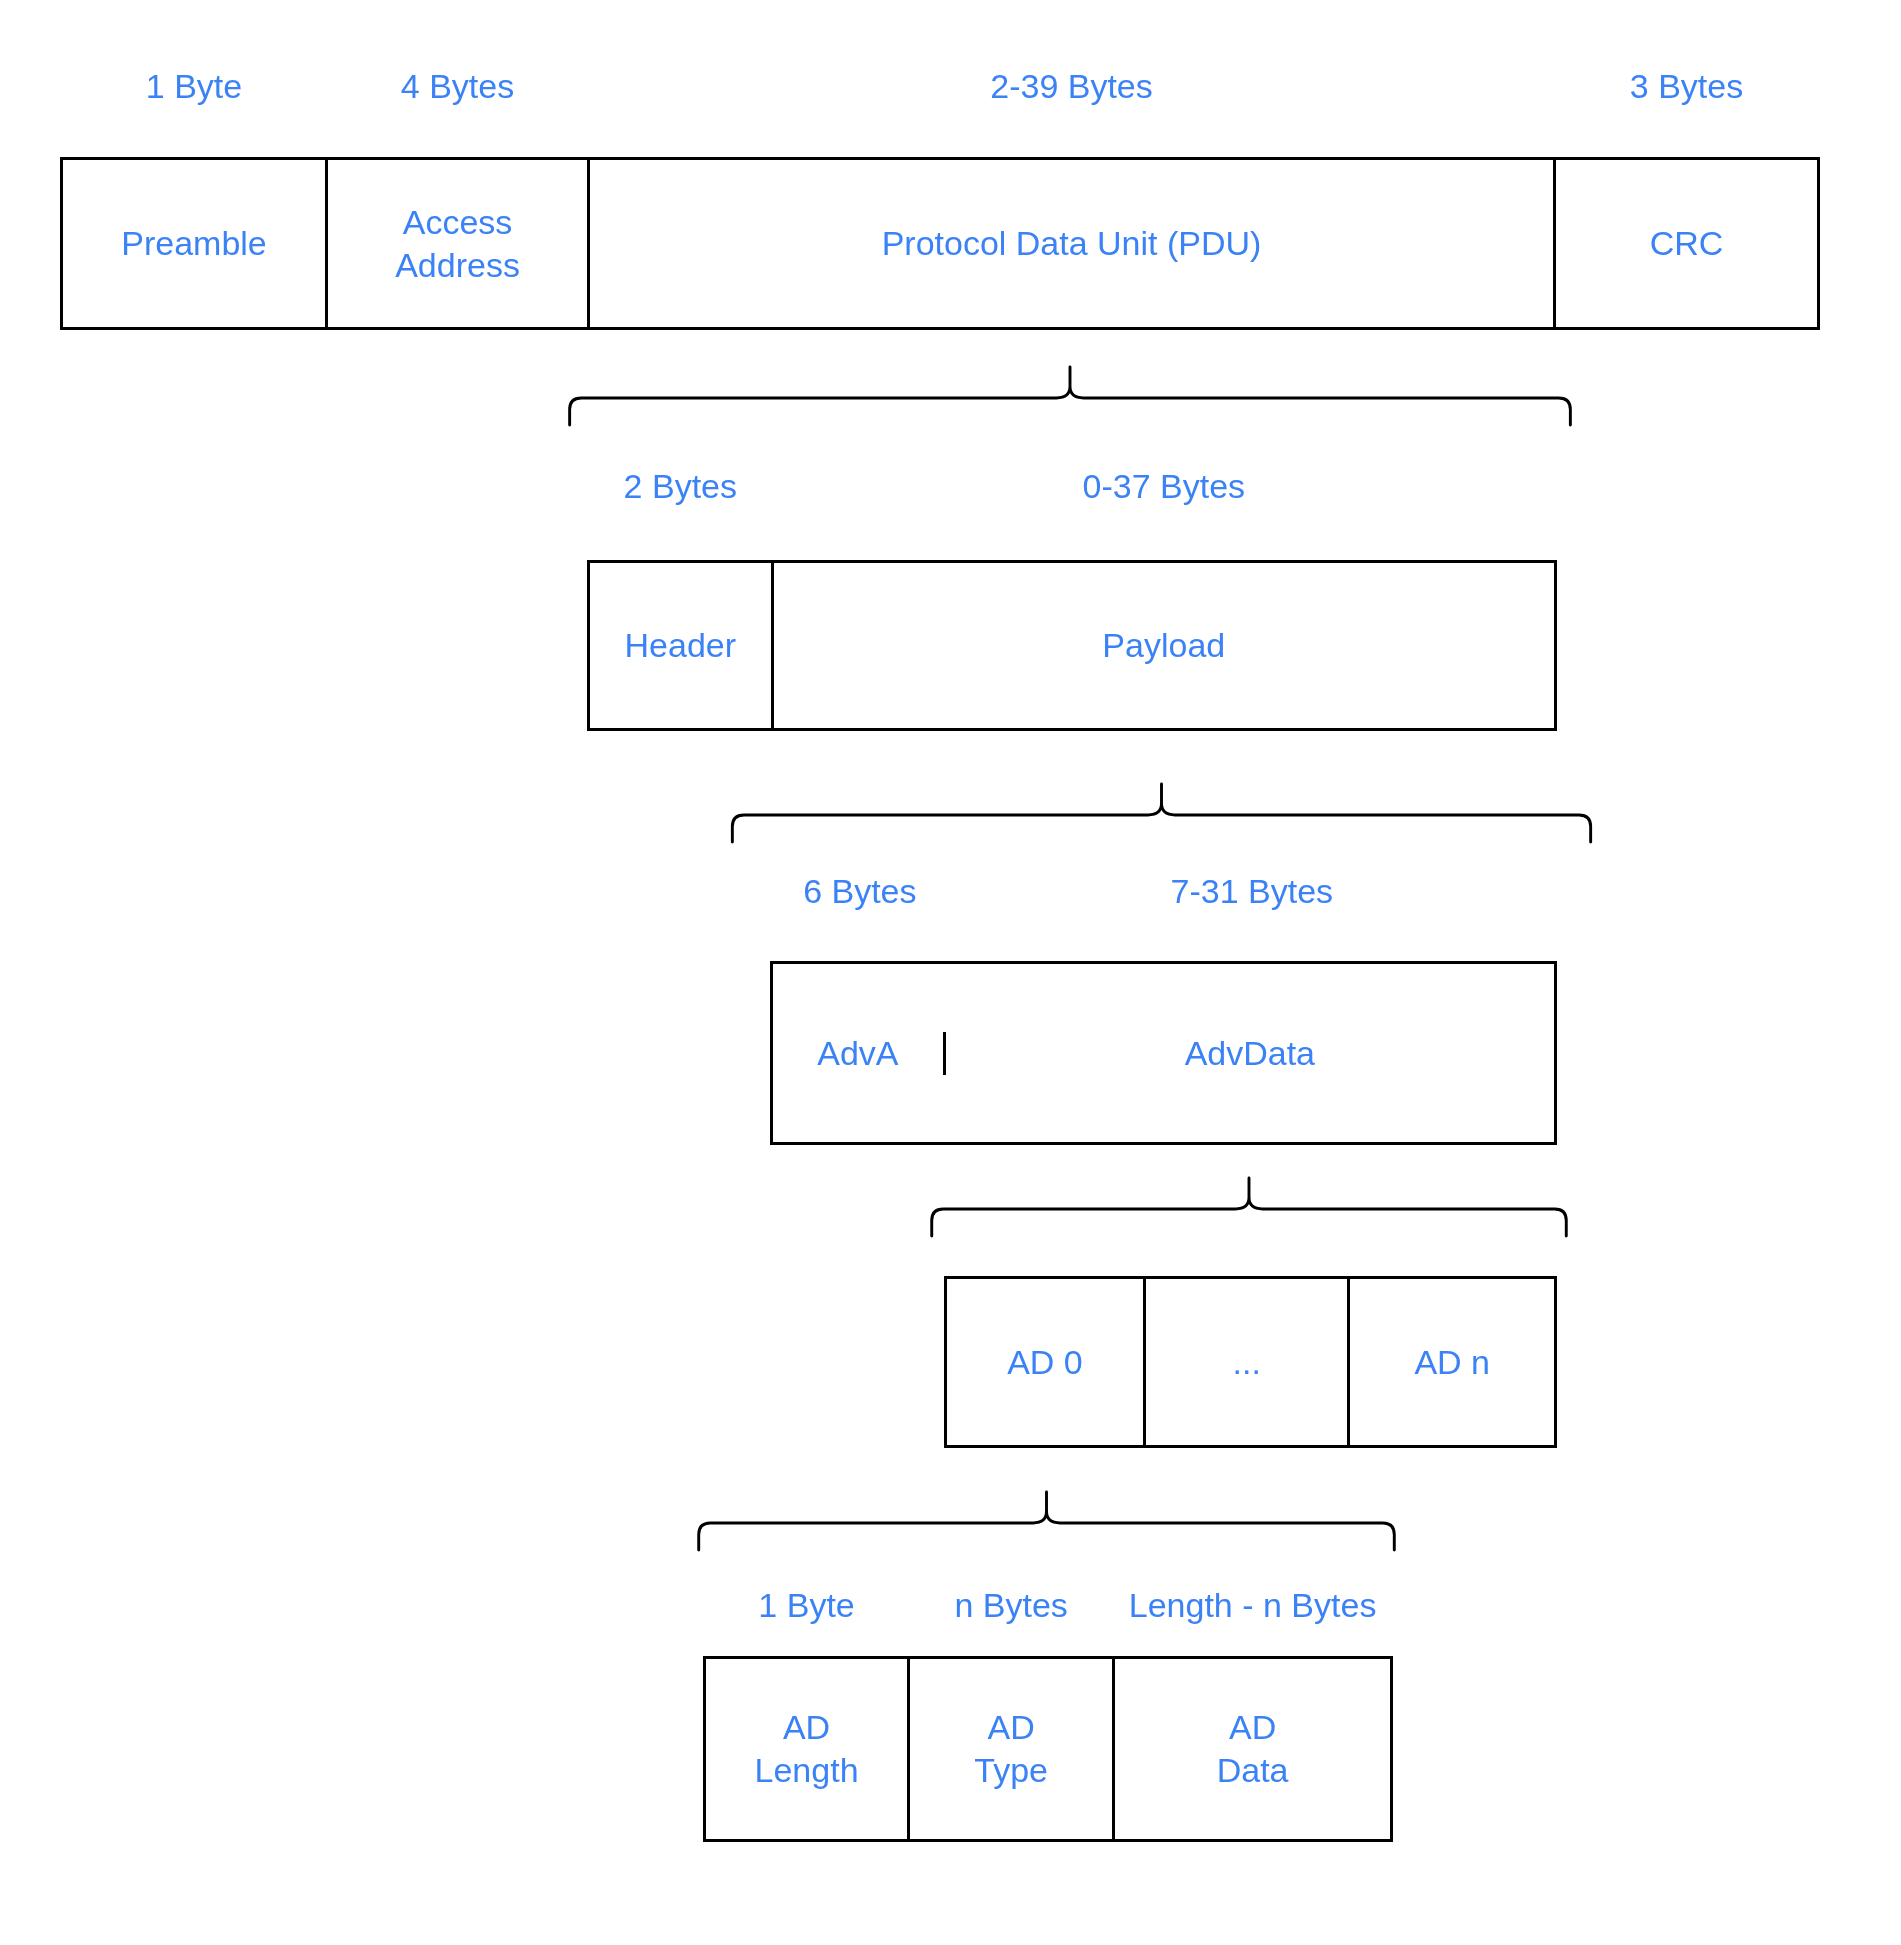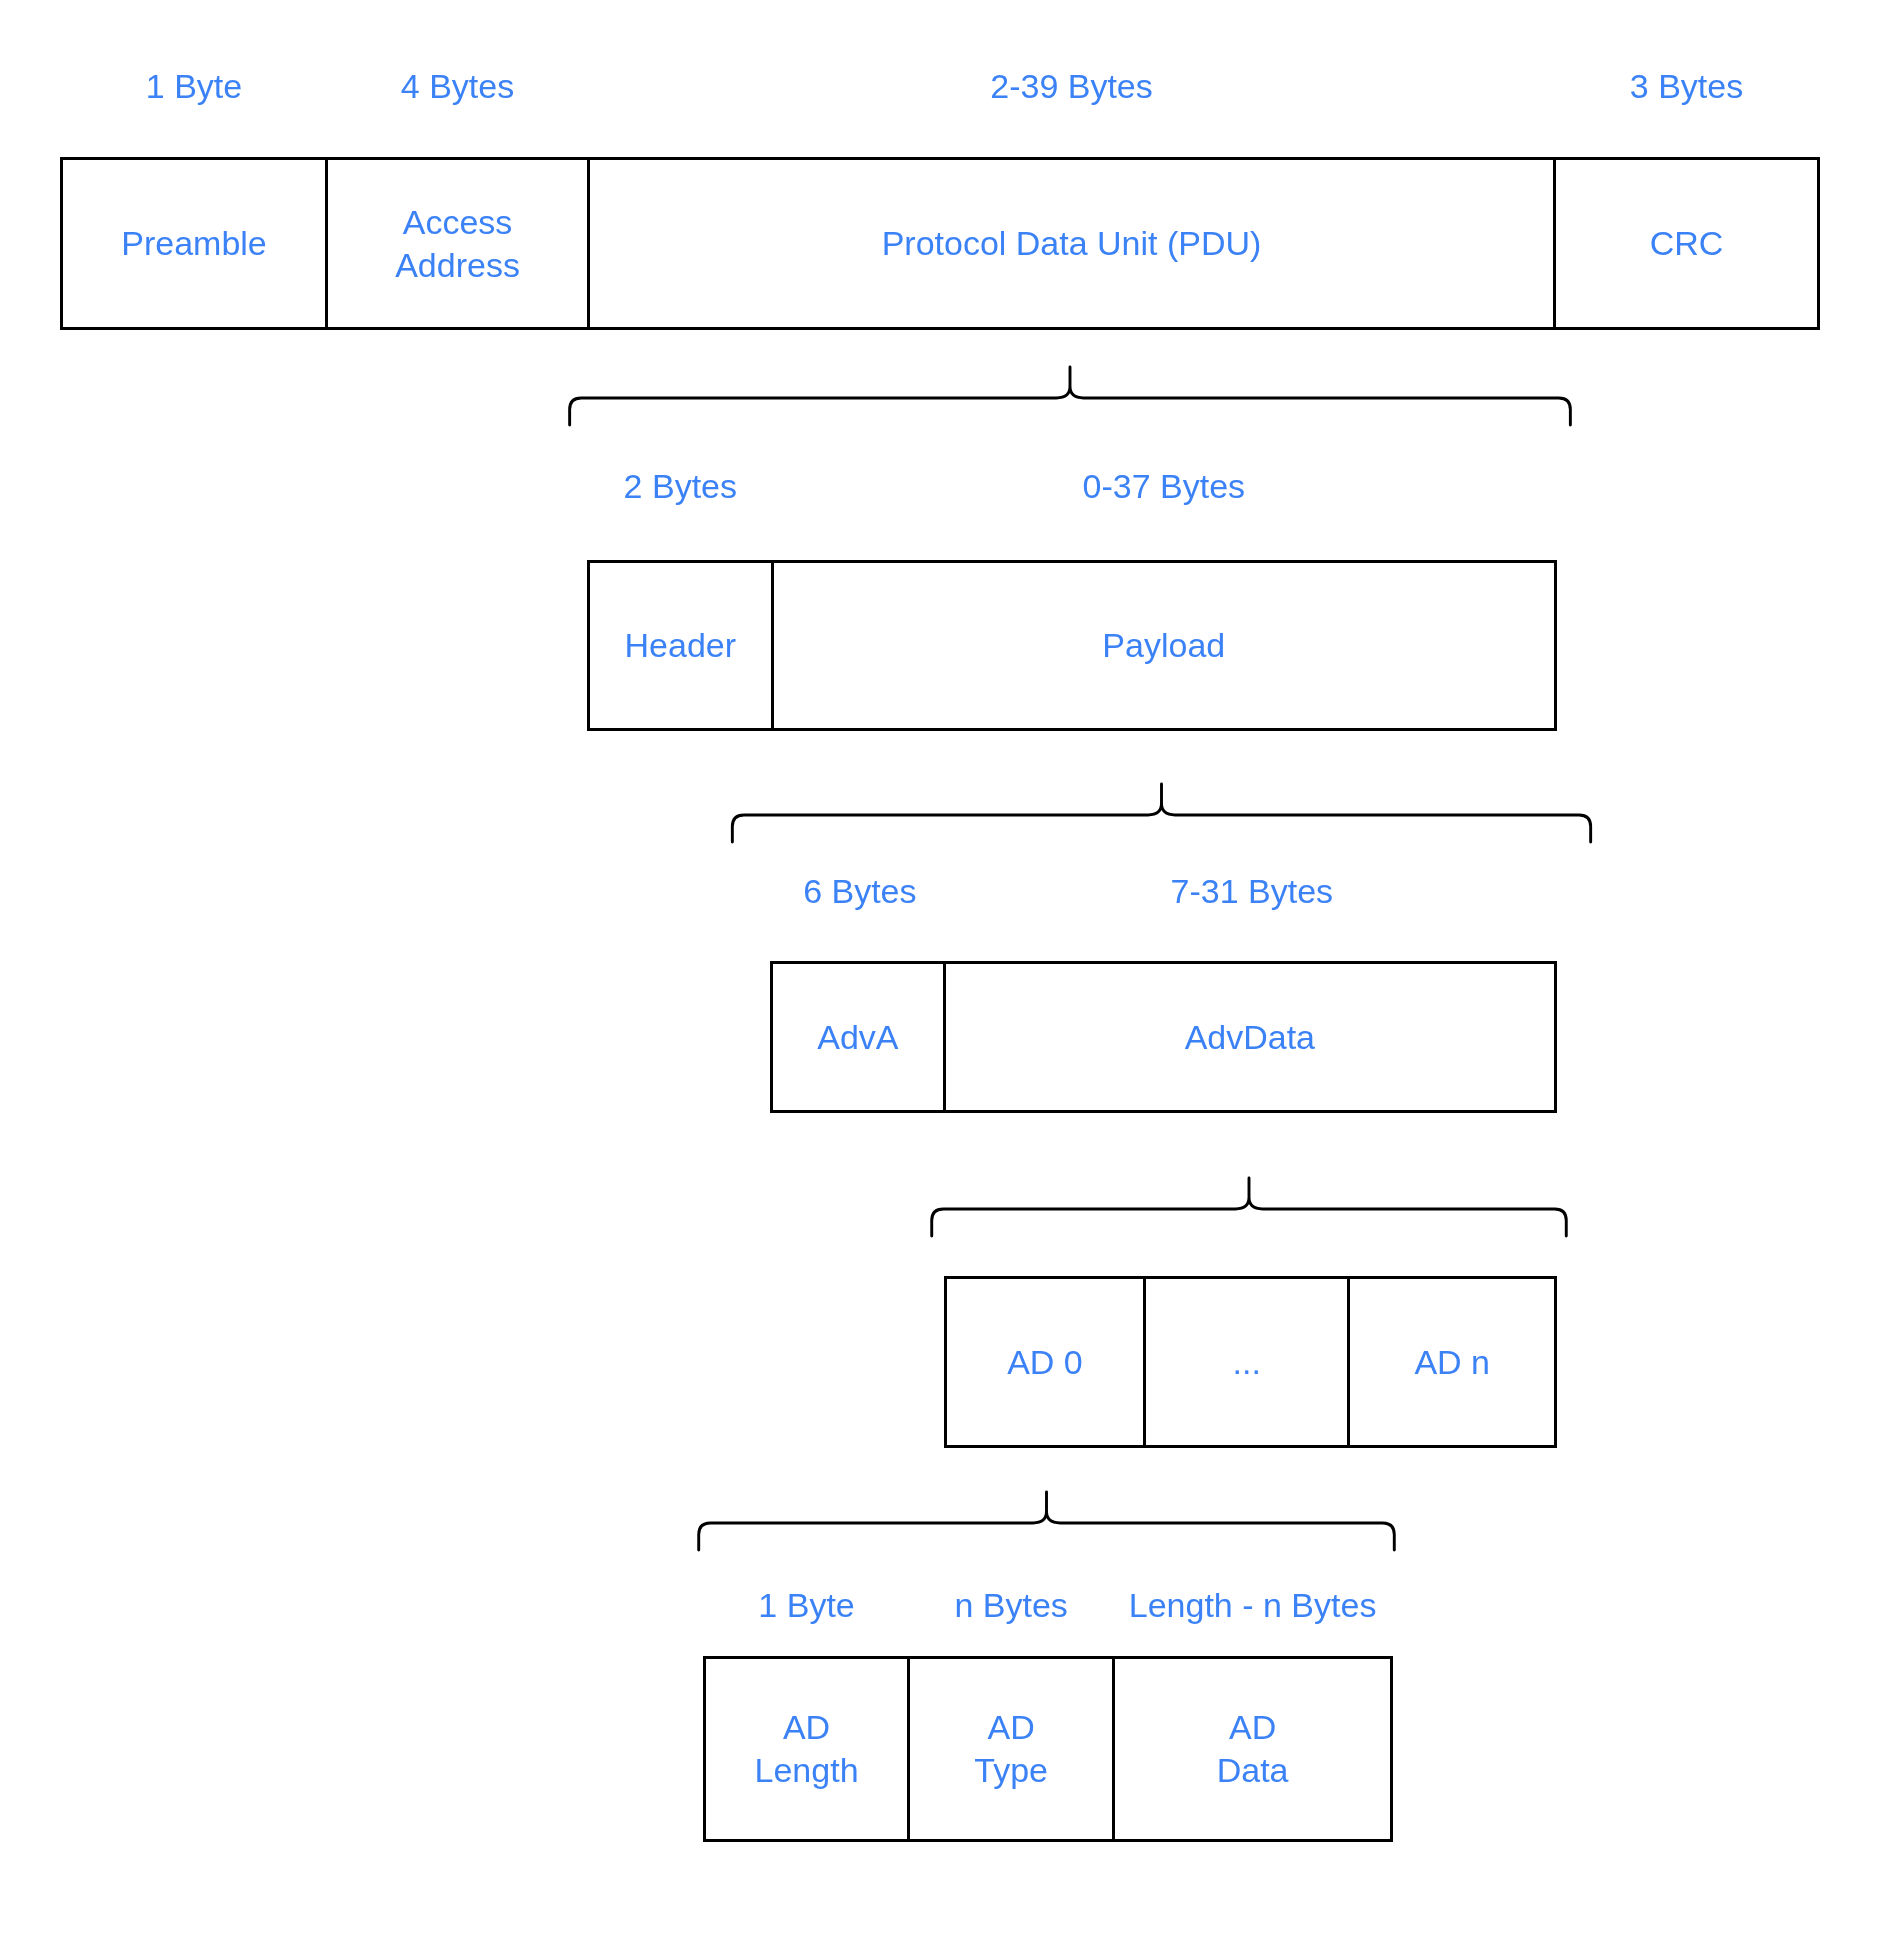--- a/index.html
+++ b/index.html
@@ -85,21 +85,21 @@
   </div>
 
   <svg class="brace" style="left:726px; top:782px;" width="871" height="62" viewBox="0 0 893 64">
     <path d="M 3.5 62 L 3.5 46 Q 3.5 34 15.5 34 L 432.5 34 Q 446.5 34 446.5 22 L 446.5 2 M 446.5 22 Q 446.5 34 460.5 34 L 877.5 34 Q 889.5 34 889.5 46 L 889.5 62"></path>
   </svg>
 
   <div class="row labels" style="left:772px; top:870px; width:787px; height:43px;">
     <div class="cell" style="flex-grow:176">6 Bytes</div>
     <div class="cell" style="flex-grow:631">7-31 Bytes</div>
   </div>
-  <div class="row boxes" style="left:770px; top:961px; width:787px; height:152px;">
+  <div class="row boxes" style="left:770px; top:961px; width:787px; height:184px;align-items:center;">
     <div class="cell" style="flex-grow:176">AdvA</div>
     <div class="cell" style="flex-grow:631">AdvData</div>
   </div>
 
   <svg class="brace" style="left:926px; top:1176px;" width="646" height="62" viewBox="0 0 662 64">
     <path d="M 3.5 62 L 3.5 46 Q 3.5 34 15.5 34 L 317 34 Q 331 34 331 22 L 331 2 M 331 22 Q 331 34 345 34 L 646.5 34 Q 658.5 34 658.5 46 L 658.5 62"></path>
   </svg>
 
   <div class="row boxes" style="left:944px; top:1276px; width:613px; height:172px;">
     <div class="cell" style="flex-grow:205">AD 0</div>

